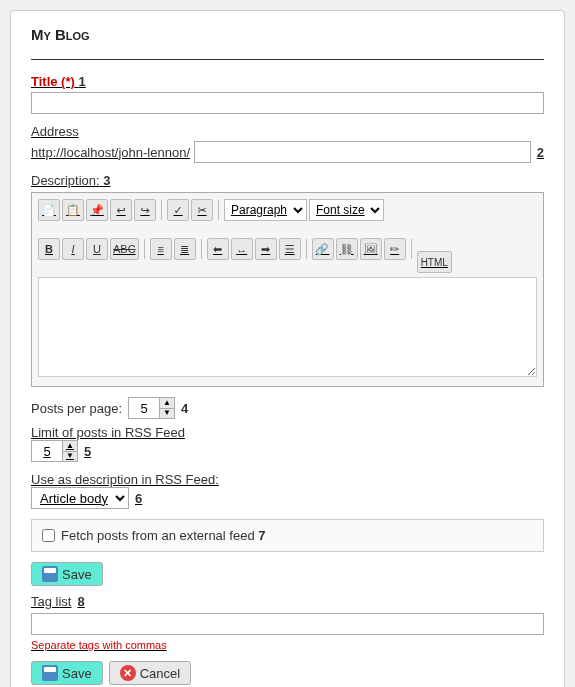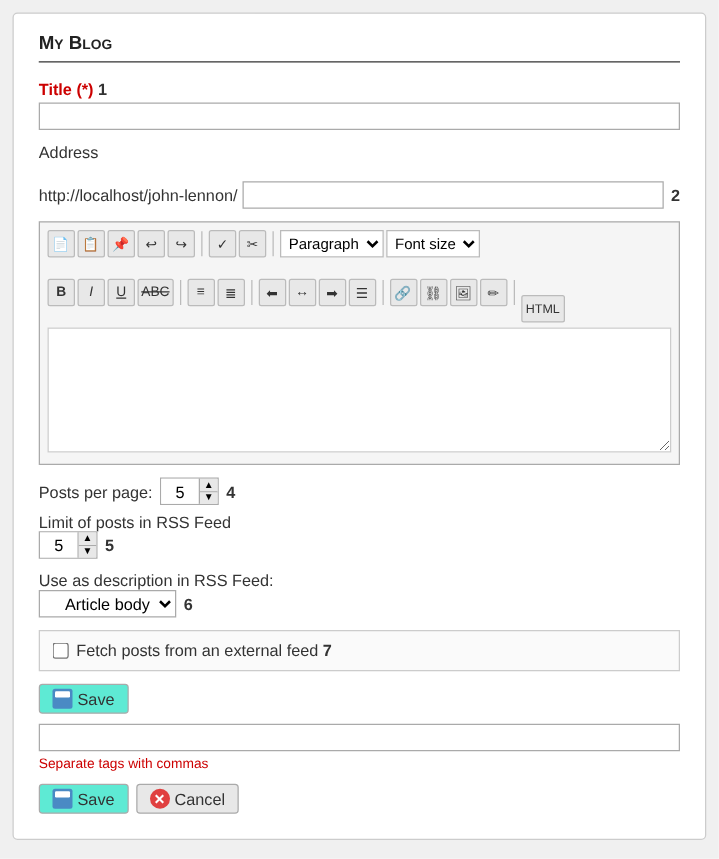--- a/index.html
+++ b/index.html
@@ -17,26 +17,27 @@
       background: #fff;
       border: 1px solid #ccc;
       border-radius: 4px;
       padding: 15px 20px 20px 20px;
     }
     .page-title {
       font-size: 15px;
       font-weight: bold;
       font-variant: small-caps;
       border-bottom: 1px solid #333;
-      padding-bottom: 6px;
+      padding-bottom: 16px;
       margin-bottom: 14px;
       color: #222;
     }
     .field-row {
       margin-bottom: 10px;
+      text-decoration: underline;
     }
     .field-label {
       display: block;
       margin-bottom: 3px;
       color: #333;
       font-size: 13px;
     }
     .field-label .required {
       color: #cc0000;
       font-weight: bold;
@@ -281,21 +282,21 @@
       display: inline-flex;
       align-items: center;
       justify-content: center;
       color: #fff;
       font-size: 11px;
       font-weight: bold;
     }
     .address-label-row {
       font-size: 13px;
       color: #333;
-      margin-bottom: 16px;
+      margin-bottom: 2px;
     }
     .spinner-container {
       display: inline-flex;
       align-items: center;
       border: 1px solid #aaa;
       background: #fff;
       height: 22px;
     }
     .spinner-val {
       width: 30px;
@@ -326,21 +327,20 @@
     }
     .spinner-arrow:first-child {
       border-bottom: 1px solid #aaa;
     }
     .rss-select-container {
       display: inline-flex;
       align-items: center;
       border: 1px solid #aaa;
       background: #fff;
       height: 22px;
-      padding-left: 12px;
     }
     .rss-select {
       border: none;
       background: transparent;
       height: 100%;
       font-size: 13px;
       padding: 0 4px;
       outline: none;
       cursor: pointer;
     }
@@ -363,20 +363,24 @@
   <div class="field-row">
     <div class="address-label-row">Address</div>
     <div class="address-row">
       <span class="address-prefix">http://localhost/john-lennon/</span>
       <input type="text" class="address-input" style="">
       <span class="address-num">2</span>
     </div>
   </div>
 
   <div class="field-row">
+    <label class="description-label">
+      <span>Description:</span>
+      <strong>3</strong>
+    </label>
 
     <div class="editor-container">
       
       <div class="editor-toolbar-row1">
         <button class="toolbar-btn" title="New">📄</button>
         <button class="toolbar-btn" title="Copy">📋</button>
         <button class="toolbar-btn" title="Paste">📌</button>
         <button class="toolbar-btn" title="Undo">↩</button>
         <button class="toolbar-btn" title="Redo">↪</button>
         <div class="toolbar-separator"></div>
@@ -476,20 +480,24 @@
   </div>
 
   <div class="save-btn-row">
     <button class="action-btn">
       <span class="icon-save btn-icon"></span>
       <span>Save</span>
     </button>
   </div>
 
   <div class="field-row">
+    <div class="tag-list-label">
+      <span>Tag list</span>
+      <strong>8</strong>
+    </div>
     <input type="text" class="tag-input" style="">
     <div class="tags-hint">Separate tags with commas</div>
   </div>
 
   <div class="bottom-btn-row">
     <button class="action-btn">
       <span class="icon-save btn-icon"></span>
       <span>Save</span>
     </button>
     <button class="cancel-btn">

